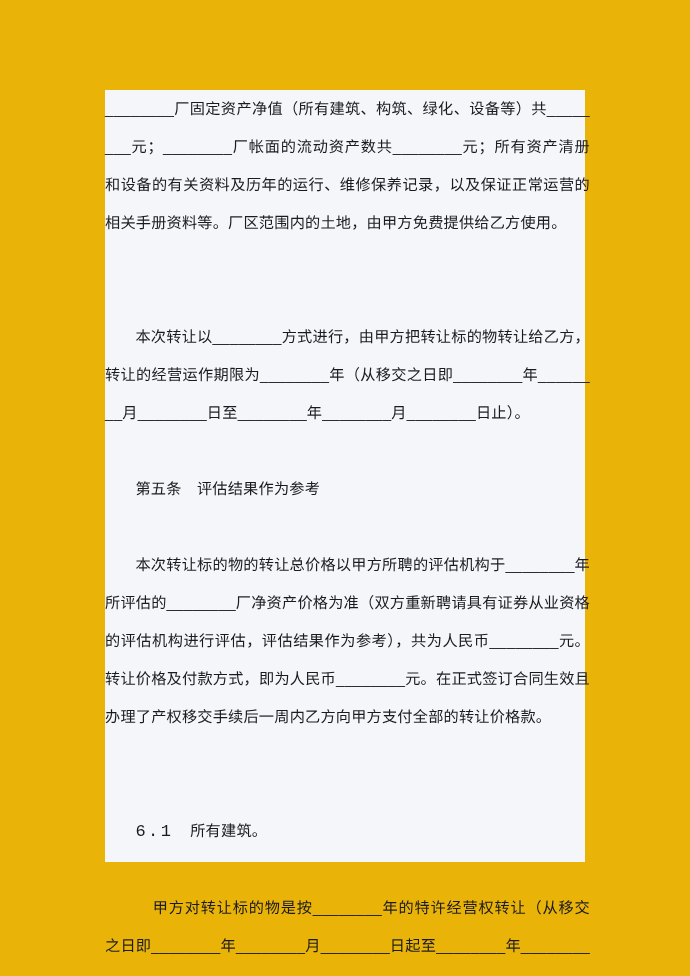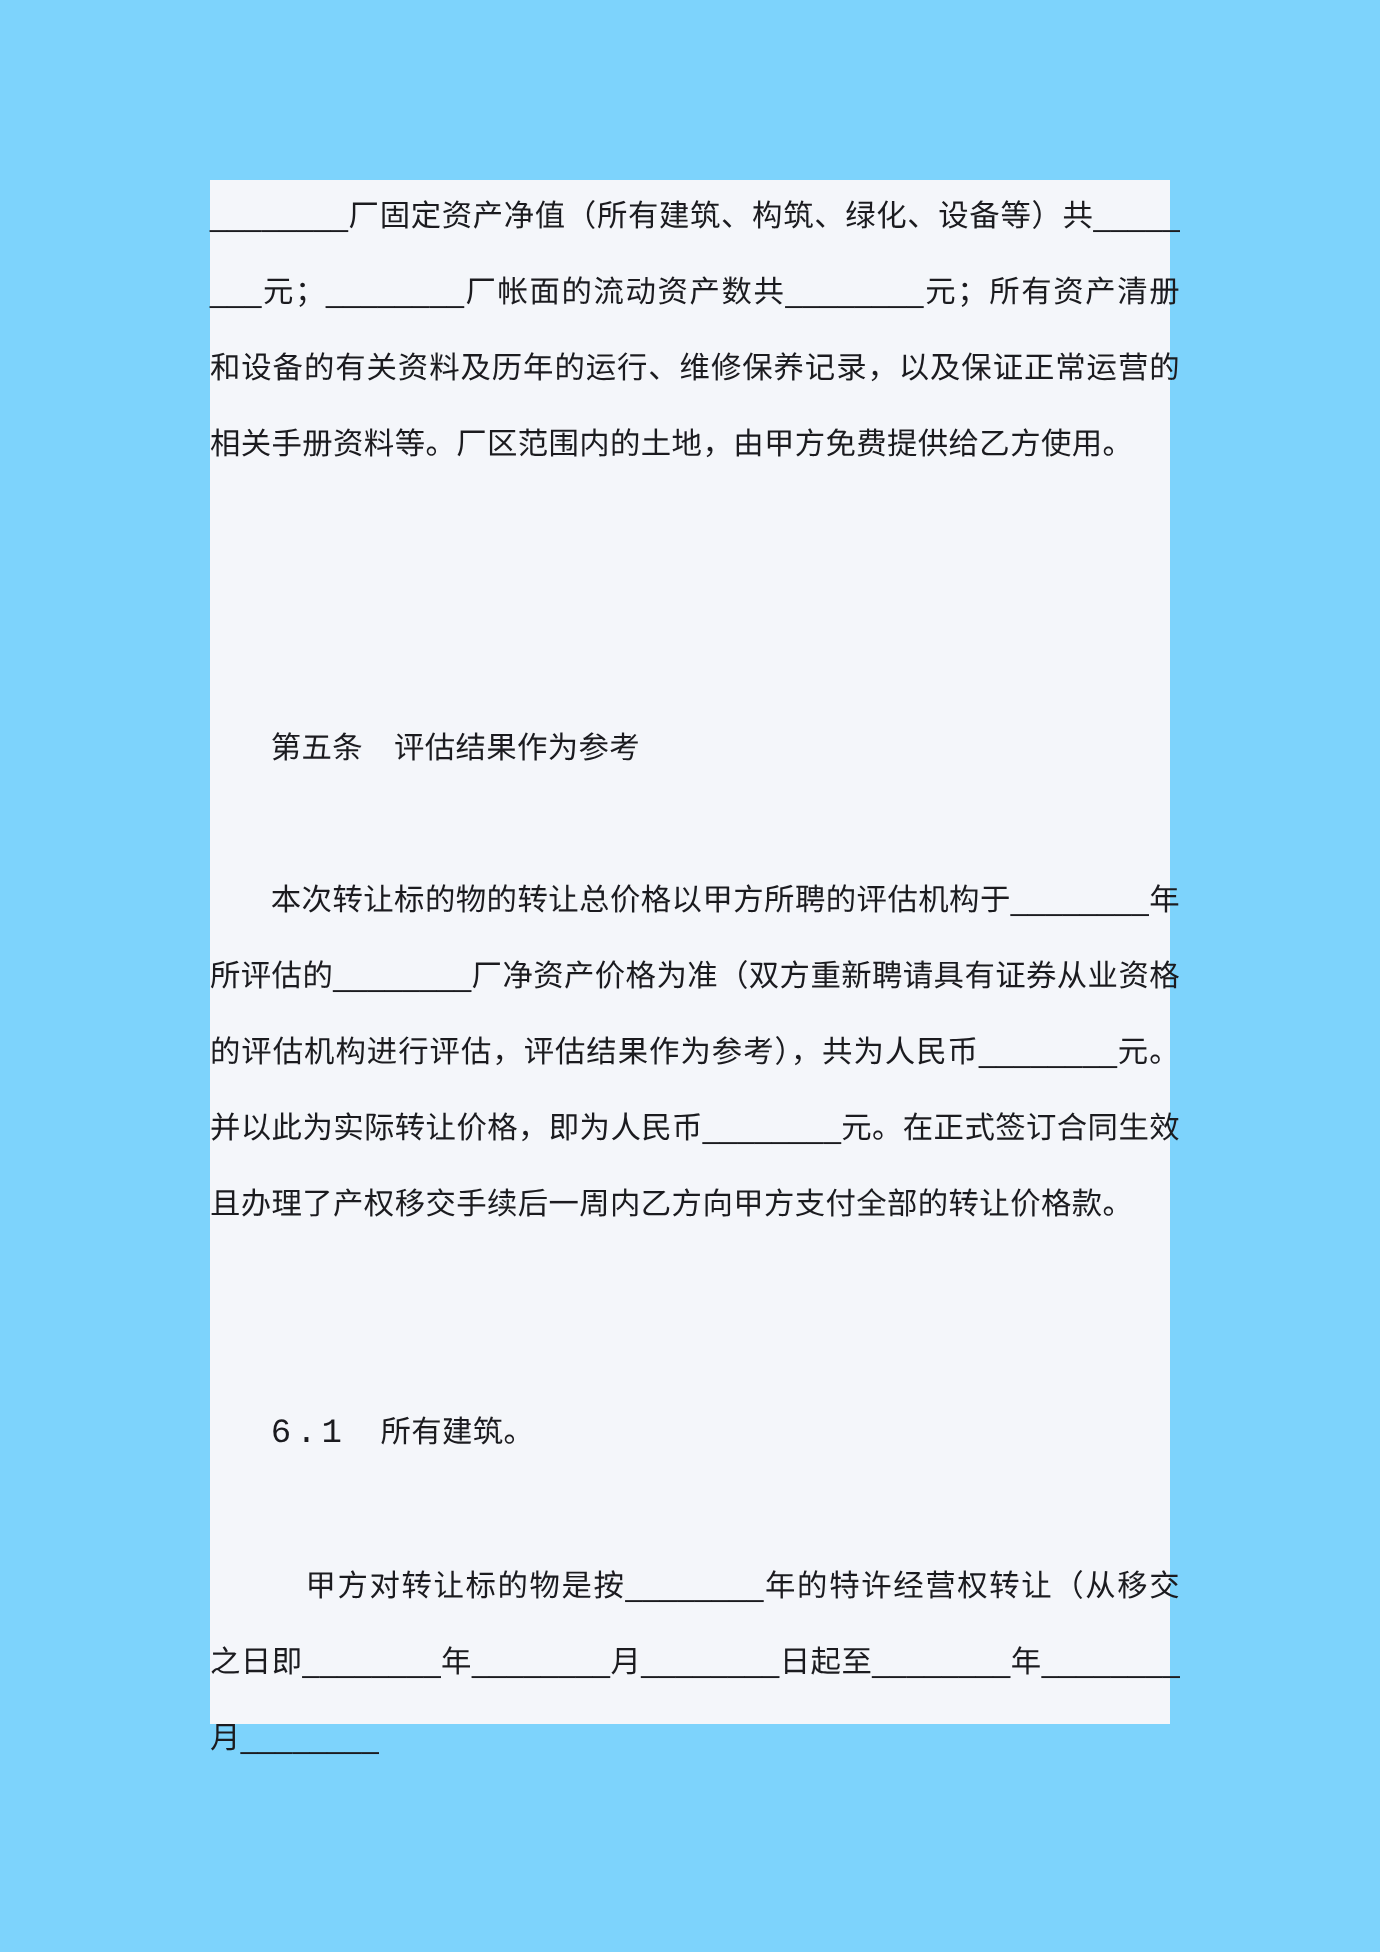--- a/index.html
+++ b/index.html
@@ -12,21 +12,21 @@
     height: 976px;
     background: #ffffff;
     font-family: "Liberation Sans", "DejaVu Sans", sans-serif;
     overflow: hidden;
   }
 
   .page {
     position: relative;
     width: 690px;
     height: 976px;
-    background: #7dd3fc;
+    background: #eab308;
     box-sizing: border-box;
   }
 
   
   .text-wash {
     position: absolute;
     left: 105px;
     top: 90px;
     width: 480px;
     height: 772px;
@@ -90,28 +90,29 @@
 
   <div class="content">
 
     <p class="para flush">________厂固定资产净值（所有建筑、构筑、绿化、设备等）共________元；________厂帐面的流动资产数共________元；所有资产清册和设备的有关资料及历年的运行、维修保养记录，以及保证正常运营的相关手册资料等。厂区范围内的土地，由甲方免费提供给乙方使用。</p>
 
     <div class="gap"></div>
 
 
     <div class="gap"></div>
 
+    <p class="para indent">本次转让以________方式进行，由甲方把转让标的物转让给乙方，转让的经营运作期限为________年（从移交之日即________年________月________日至________年________月________日止）。</p>
 
     <div class="gap"></div>
 
     <p class="para heading">第五条　评估结果作为参考</p>
 
     <div class="gap"></div>
 
-    <p class="para indent">本次转让标的物的转让总价格以甲方所聘的评估机构于________年所评估的________厂净资产价格为准（双方重新聘请具有证券从业资格的评估机构进行评估，评估结果作为参考），共为人民币________元。并以此为实际转让价格，即为人民币________元。在正式签订合同生效且办理了产权移交手续后一周内乙方向甲方支付全部的转让价格款。</p>
+    <p class="para indent">本次转让标的物的转让总价格以甲方所聘的评估机构于________年所评估的________厂净资产价格为准（双方重新聘请具有证券从业资格的评估机构进行评估，评估结果作为参考），共为人民币________元。转让价格及付款方式，即为人民币________元。在正式签订合同生效且办理了产权移交手续后一周内乙方向甲方支付全部的转让价格款。</p>
 
     <div class="gap"></div>
 
 
     <div class="gap"></div>
 
     <p class="para indent"><span class="num">6.1</span><span class="heading-sep"></span><span>所有建筑。</span></p>
 
     <div class="gap"></div>
 

